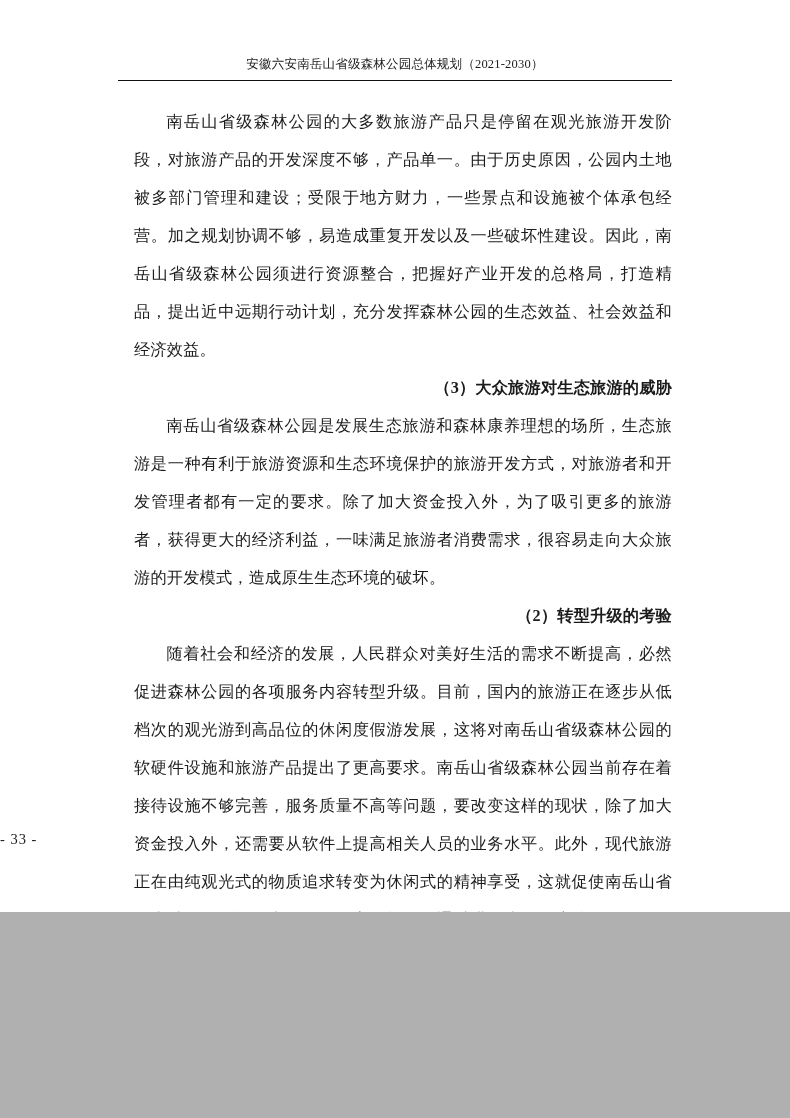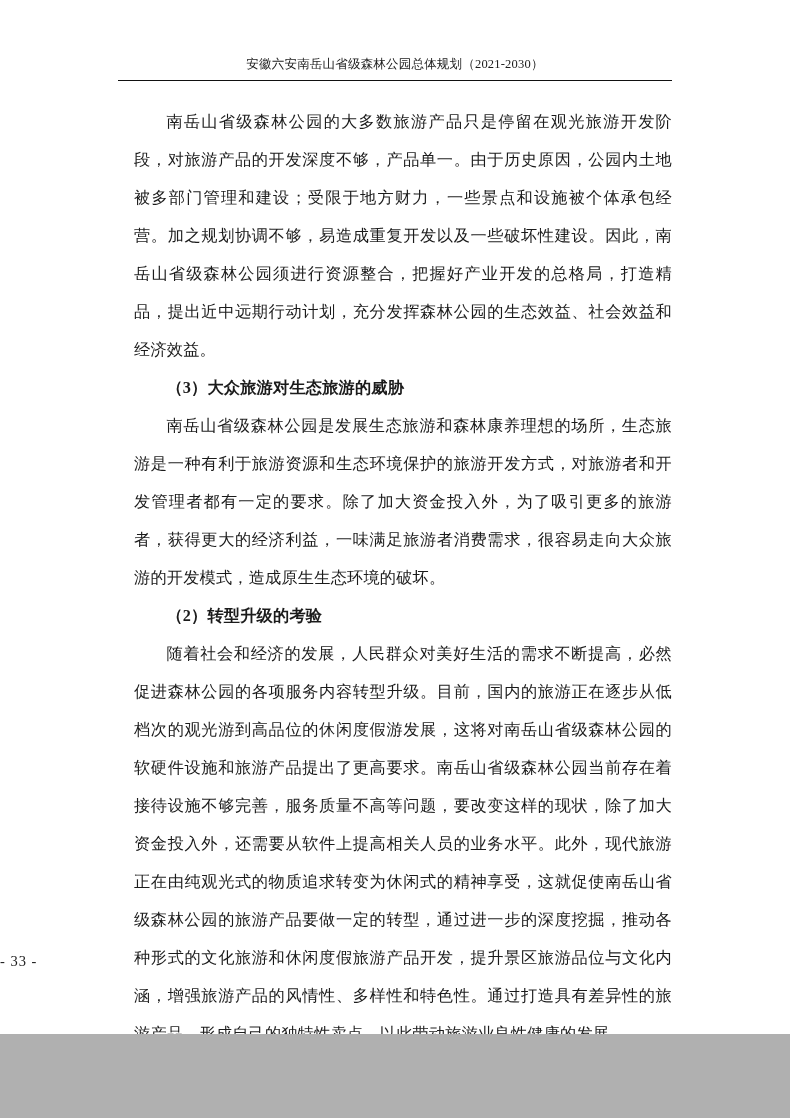--- a/index.html
+++ b/index.html
@@ -6,21 +6,21 @@
     margin: 0;
     padding: 0;
     background: #b0b0b0;
   }
   body {
     font-family: "Liberation Serif", "DejaVu Serif", serif;
   }
   .page {
     position: relative;
     width: 790px;
-    height: 1034px;
+    height: 912px;
     background: #ffffff;
     margin: 0 auto;
     overflow: hidden;
     box-sizing: border-box;
   }
   .page-inner {
     position: absolute;
     left: 118px;
     top: 56px;
     width: 554px;
@@ -45,21 +45,21 @@
     font-size: 16.2px;
     line-height: 38px;
     color: #1b1b1b;
     text-align: justify;
     text-justify: inter-ideograph;
     text-indent: 2em;
     letter-spacing: 0.2px;
   }
   .body-text p.heading {
     font-weight: bold;
-    text-align: left;
+    text-align: right;
     text-indent: 2em;
   }
   .footer {
     position: absolute;
     left: 0;
     right: 0;
     bottom: 64px;
     text-align: left;
     font-size: 14.5px;
     color: #1b1b1b;

